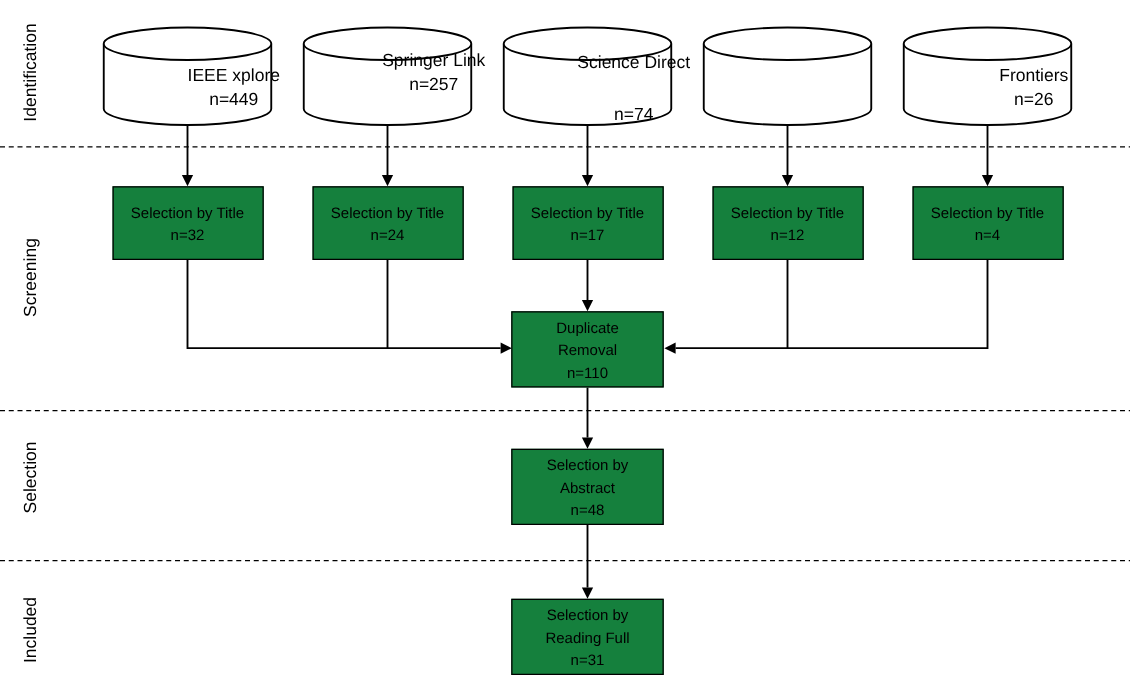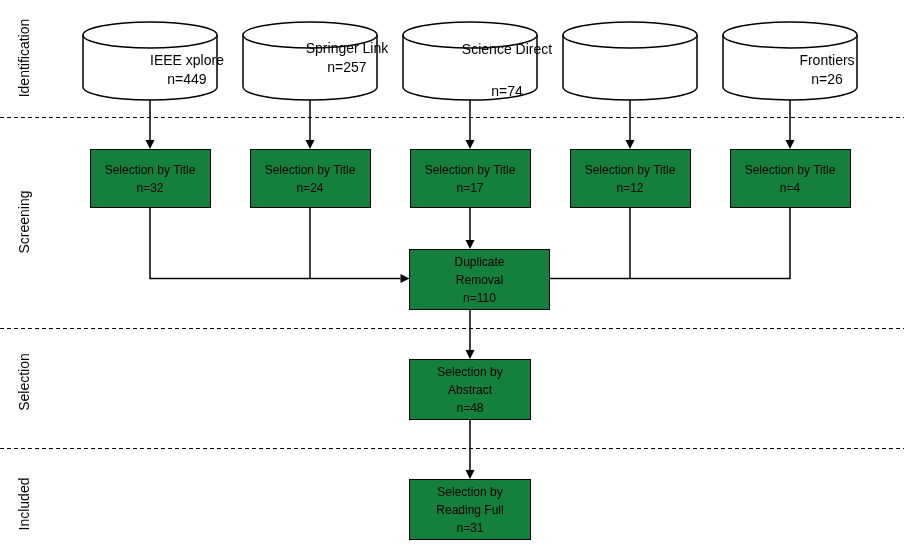--- a/index.html
+++ b/index.html
@@ -179,21 +179,21 @@
   </div>
   <div class="node-box" style="left:569.5px; top:149px; width:121px; height:59px;">
     <div>Selection by Title</div>
     <div>n=12</div>
   </div>
   <div class="node-box" style="left:729.5px; top:149px; width:121px; height:59px;">
     <div>Selection by Title</div>
     <div>n=4</div>
   </div>
 
-  <div class="node-box" style="left:409px; top:249px; width:141px; height:61px;">
+  <div class="node-box" style="left:409px; top:249px; width:122px; height:61px;">
     <div>Duplicate</div>
     <div>Removal</div>
     <div>n=110</div>
   </div>
 
   <div class="node-box" style="left:409px; top:359px; width:122px; height:61px;">
     <div>Selection by</div>
     <div>Abstract</div>
     <div>n=48</div>
   </div>

